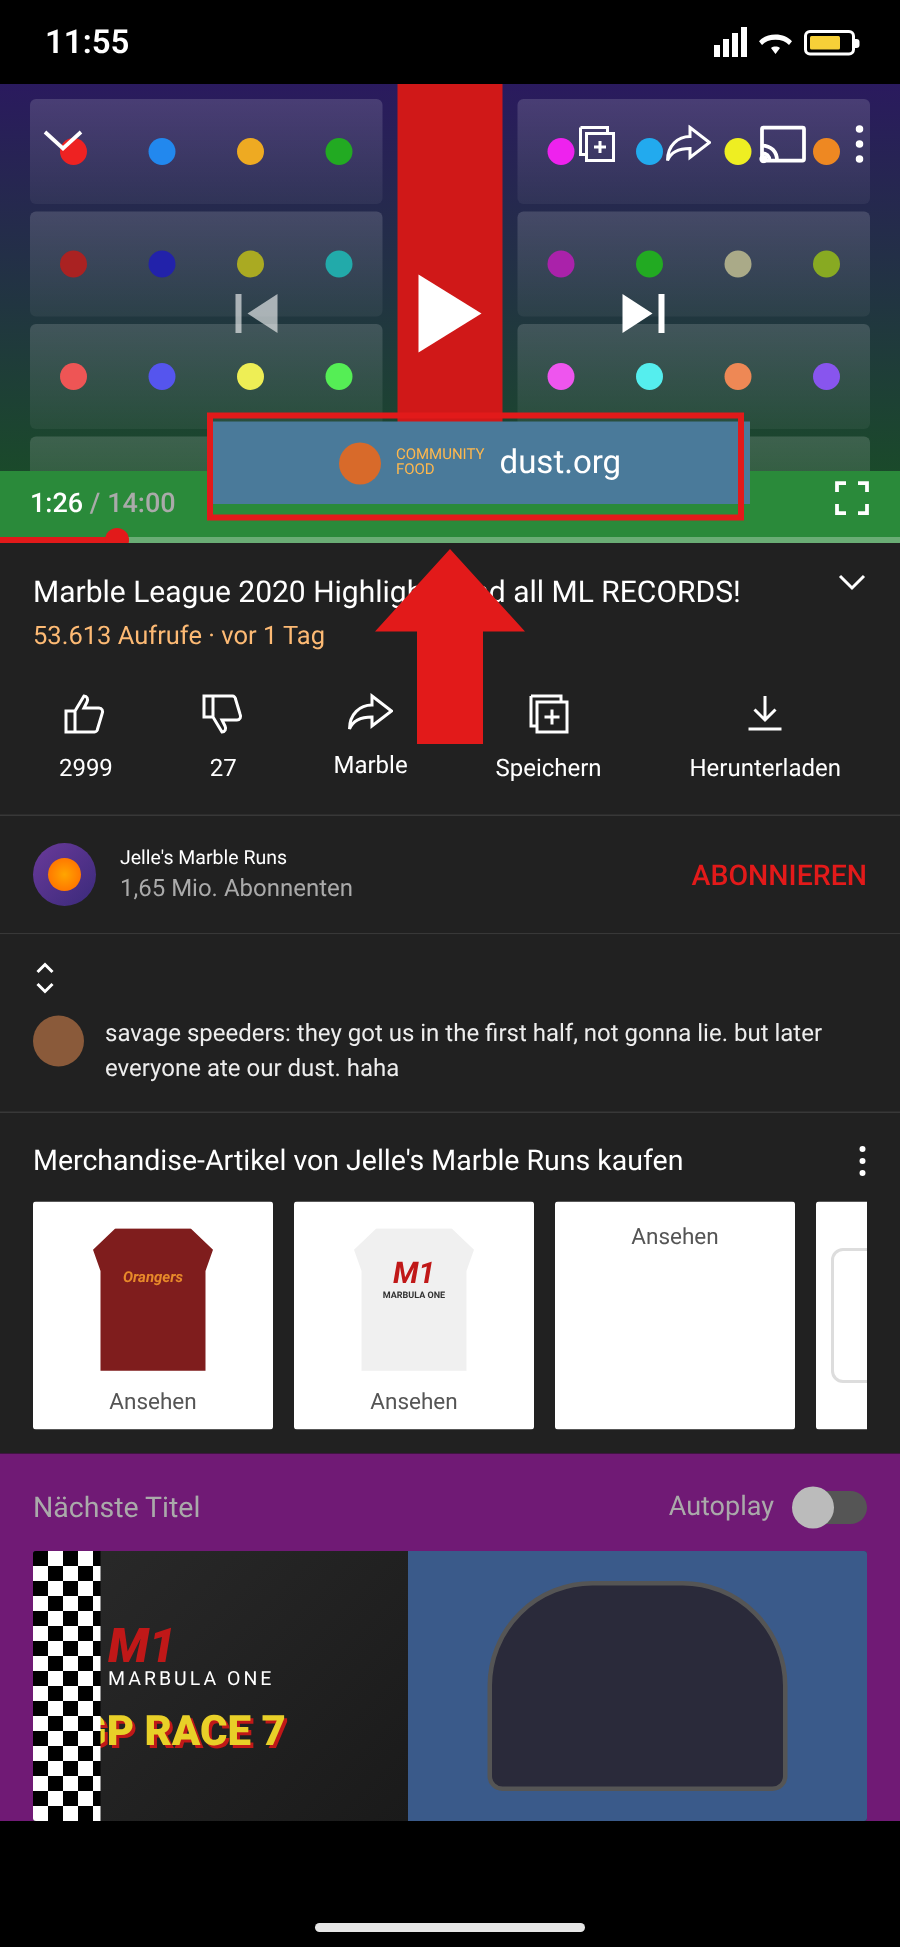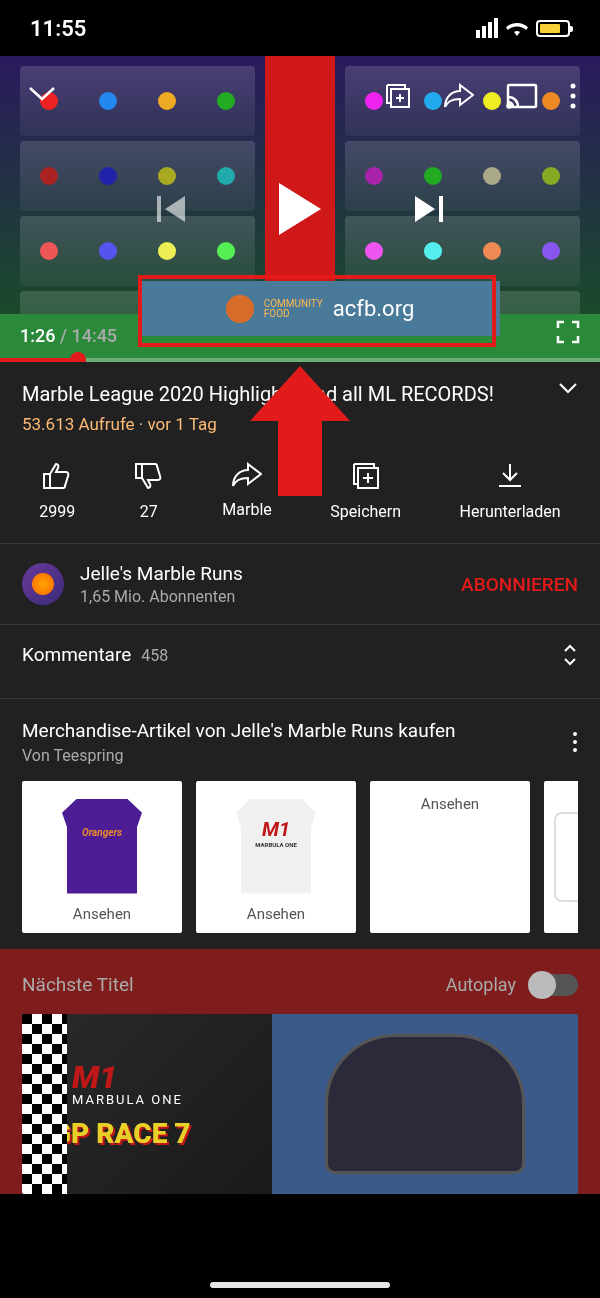--- a/index.html
+++ b/index.html
@@ -37,45 +37,45 @@
 .video-info{padding:20px 22px 10px;background:#212121}
 .title-row{display:flex;justify-content:space-between;align-items:flex-start}
 .video-title{font-size:20px;font-weight:400;flex:1;padding-right:10px}
 .meta{color:#fdba74;font-size:17px;margin-top:8px}
 .actions-row{display:flex;justify-content:space-around;padding:18px 10px 22px;background:#212121;border-bottom:1px solid #383838}
 .action{display:flex;flex-direction:column;align-items:center;gap:12px;font-size:16px}
 .channel-row{display:flex;align-items:center;padding:18px 22px;background:#212121;border-bottom:1px solid #383838}
 .channel-avatar{width:42px;height:42px;border-radius:50%;background:linear-gradient(135deg,#6a3a9a,#3a2a7a);display:flex;align-items:center;justify-content:center;position:relative}
 .channel-avatar::before{content:'';position:absolute;width:22px;height:22px;background:radial-gradient(circle,#ffa500,#ff6500);border-radius:50%}
 .channel-text{flex:1;margin-left:16px}
-.channel-name{font-size:19px}
+.channel-name{font-size:13px}
 .channel-subs{font-size:16px;color:#aaa;margin-top:2px}
 .subscribe{color:#e21a1a;font-size:19px;font-weight:500}
 .comments-section{padding:18px 22px;background:#212121;border-bottom:1px solid #383838}
 .comments-header{display:flex;justify-content:space-between;align-items:center;margin-bottom:14px}
 .comments-label{font-size:19px}
 .comments-count{color:#aaa;margin-left:10px}
 .comment-row{display:flex;gap:14px;align-items:flex-start}
 .comment-avatar{width:34px;height:34px;border-radius:50%;background:#8a5a3a;flex-shrink:0}
 .comment-text{font-size:16px;line-height:1.45;color:#eee}
 .merch-section{padding:20px 22px 16px;background:#212121}
-.merch-header{display:flex;justify-content:space-between;align-items:center}
+.merch-header{display:flex;justify-content:space-between;align-items:flex-end}
 .merch-title{font-size:19px}
 .merch-sub{color:#aaa;font-size:16px;margin-top:4px}
 .merch-scroll{display:flex;gap:14px;margin-top:16px;overflow:hidden}
 .merch-card{width:160px;flex-shrink:0;background:#fff;border-radius:2px;display:flex;flex-direction:column;align-items:center;padding:10px 0}
 .merch-img{width:120px;height:110px;display:flex;align-items:center;justify-content:center}
 .shirt{width:100px;height:95px;position:relative}
-.shirt-dark{background:#4c1d95;clip-path:polygon(25% 0,75% 0,90% 15%,85% 30%,85% 100%,15% 100%,15% 30%,10% 15%)}
+.shirt-dark{background:#7f1d1d;clip-path:polygon(25% 0,75% 0,90% 15%,85% 30%,85% 100%,15% 100%,15% 30%,10% 15%)}
 .shirt-white{background:#f0f0f0;clip-path:polygon(25% 0,75% 0,90% 15%,85% 30%,85% 100%,15% 100%,15% 30%,10% 15%)}
 .shirt-logo{position:absolute;top:35%;left:50%;transform:translate(-50%,-50%);font-size:10px;font-weight:bold;text-align:center;white-space:nowrap}
 .merch-btn{font-size:15px;color:#555;margin-top:4px}
 .mug{width:90px;height:90px;background:#fff;border:2px solid #ddd;border-radius:8px 0 0 8px;position:relative}
 .merch-card-partial{width:40px;flex-shrink:0;background:#fff;border-radius:2px;display:flex;align-items:center;justify-content:flex-start;padding:10px 0;overflow:hidden}
-.upnext-section{padding:24px 22px 0;background:#7f1d1d}
+.upnext-section{padding:24px 22px 0;background:#701a75}
 .upnext-header{display:flex;justify-content:space-between;align-items:center;margin-bottom:18px}
 .upnext-label{font-size:19px;color:#aaa}
 .autoplay-group{display:flex;align-items:center;gap:14px}
 .autoplay-label{font-size:18px;color:#aaa}
 .toggle{width:48px;height:22px;background:#555;border-radius:11px;position:relative}
 .toggle-knob{position:absolute;left:-2px;top:-3px;width:28px;height:28px;background:#bbb;border-radius:50%}
 .next-thumb{height:180px;background:linear-gradient(135deg,#1a4a7a,#2a2a2a);position:relative;overflow:hidden;border-radius:2px}
 .next-left{position:absolute;left:0;top:0;bottom:0;width:45%;background:linear-gradient(135deg,#2a2a2a,#1a1a1a);display:flex;flex-direction:column;justify-content:center;padding-left:20px}
 .checker{position:absolute;left:0;top:0;bottom:0;width:45px;background:repeating-conic-gradient(#fff 0 25%,#000 0 50%) 0 0/20px 20px}
 .m1-logo{font-size:32px;font-weight:900;font-style:italic;color:#c01818;margin-left:30px}
@@ -199,25 +199,25 @@
         <path d="M4 4v26l20-13z"></path>
         <rect x="28" y="4" width="4" height="26"></rect>
       </svg>
   </div>
   <div class="banner">
     <div class="banner-circle"></div>
     <div class="banner-sub">
         <div>COMMUNITY</div>
         <div>FOOD</div>
       </div>
-    <span>acfb.org</span>
+    <span>dust.org</span>
   </div>
   <div class="highlight-box"></div>
   <div class="time-display">
-    <span>1:26</span><span class="time-sep"> / </span><span class="time-sep">14:45</span>
+    <span>1:26</span><span class="time-sep"> / </span><span class="time-sep">14:00</span>
   </div>
   <svg class="fullscreen-icon icon-btn" width="24" height="24" viewBox="0 0 24 24" fill="none" stroke="#fff" stroke-width="2.5">
       <path d="M2 8V2h6M22 8V2h-6M2 16v6h6M22 16v6h-6"></path>
     </svg>
   <div class="progress-bar">
       <div class="progress-fill">
         <div class="progress-dot"></div>
       </div>
     </div>
 </div>
@@ -274,32 +274,34 @@
   <div class="channel-avatar"></div>
   <div class="channel-text">
     <div class="channel-name">Jelle's Marble Runs</div>
     <div class="channel-subs">1,65 Mio. Abonnenten</div>
   </div>
   <div class="subscribe">ABONNIEREN</div>
 </div>
 
 <div class="comments-section">
   <div class="comments-header">
-    <div><span class="comments-label">Kommentare</span><span class="comments-count">458</span></div>
     <svg width="16" height="22" viewBox="0 0 16 22" fill="none" stroke="#fff" stroke-width="2">
         <path d="M3 7l5-5 5 5M3 15l5 5 5-5"></path>
       </svg>
+  </div>
+  <div class="comment-row">
+    <div class="comment-avatar"></div>
+    <div class="comment-text">savage speeders: they got us in the first half, not gonna lie. but later everyone ate our dust. haha</div>
   </div>
 </div>
 
 <div class="merch-section">
   <div class="merch-header">
     <div>
       <div class="merch-title">Merchandise-Artikel von Jelle's Marble Runs kaufen</div>
-      <div class="merch-sub">Von Teespring</div>
     </div>
     <svg width="6" height="22" viewBox="0 0 6 22" fill="#fff">
         <circle cx="3" cy="3" r="2"></circle>
         <circle cx="3" cy="11" r="2"></circle>
         <circle cx="3" cy="19" r="2"></circle>
       </svg>
   </div>
   <div class="merch-scroll">
     <div class="merch-card">
       <div class="merch-img">

